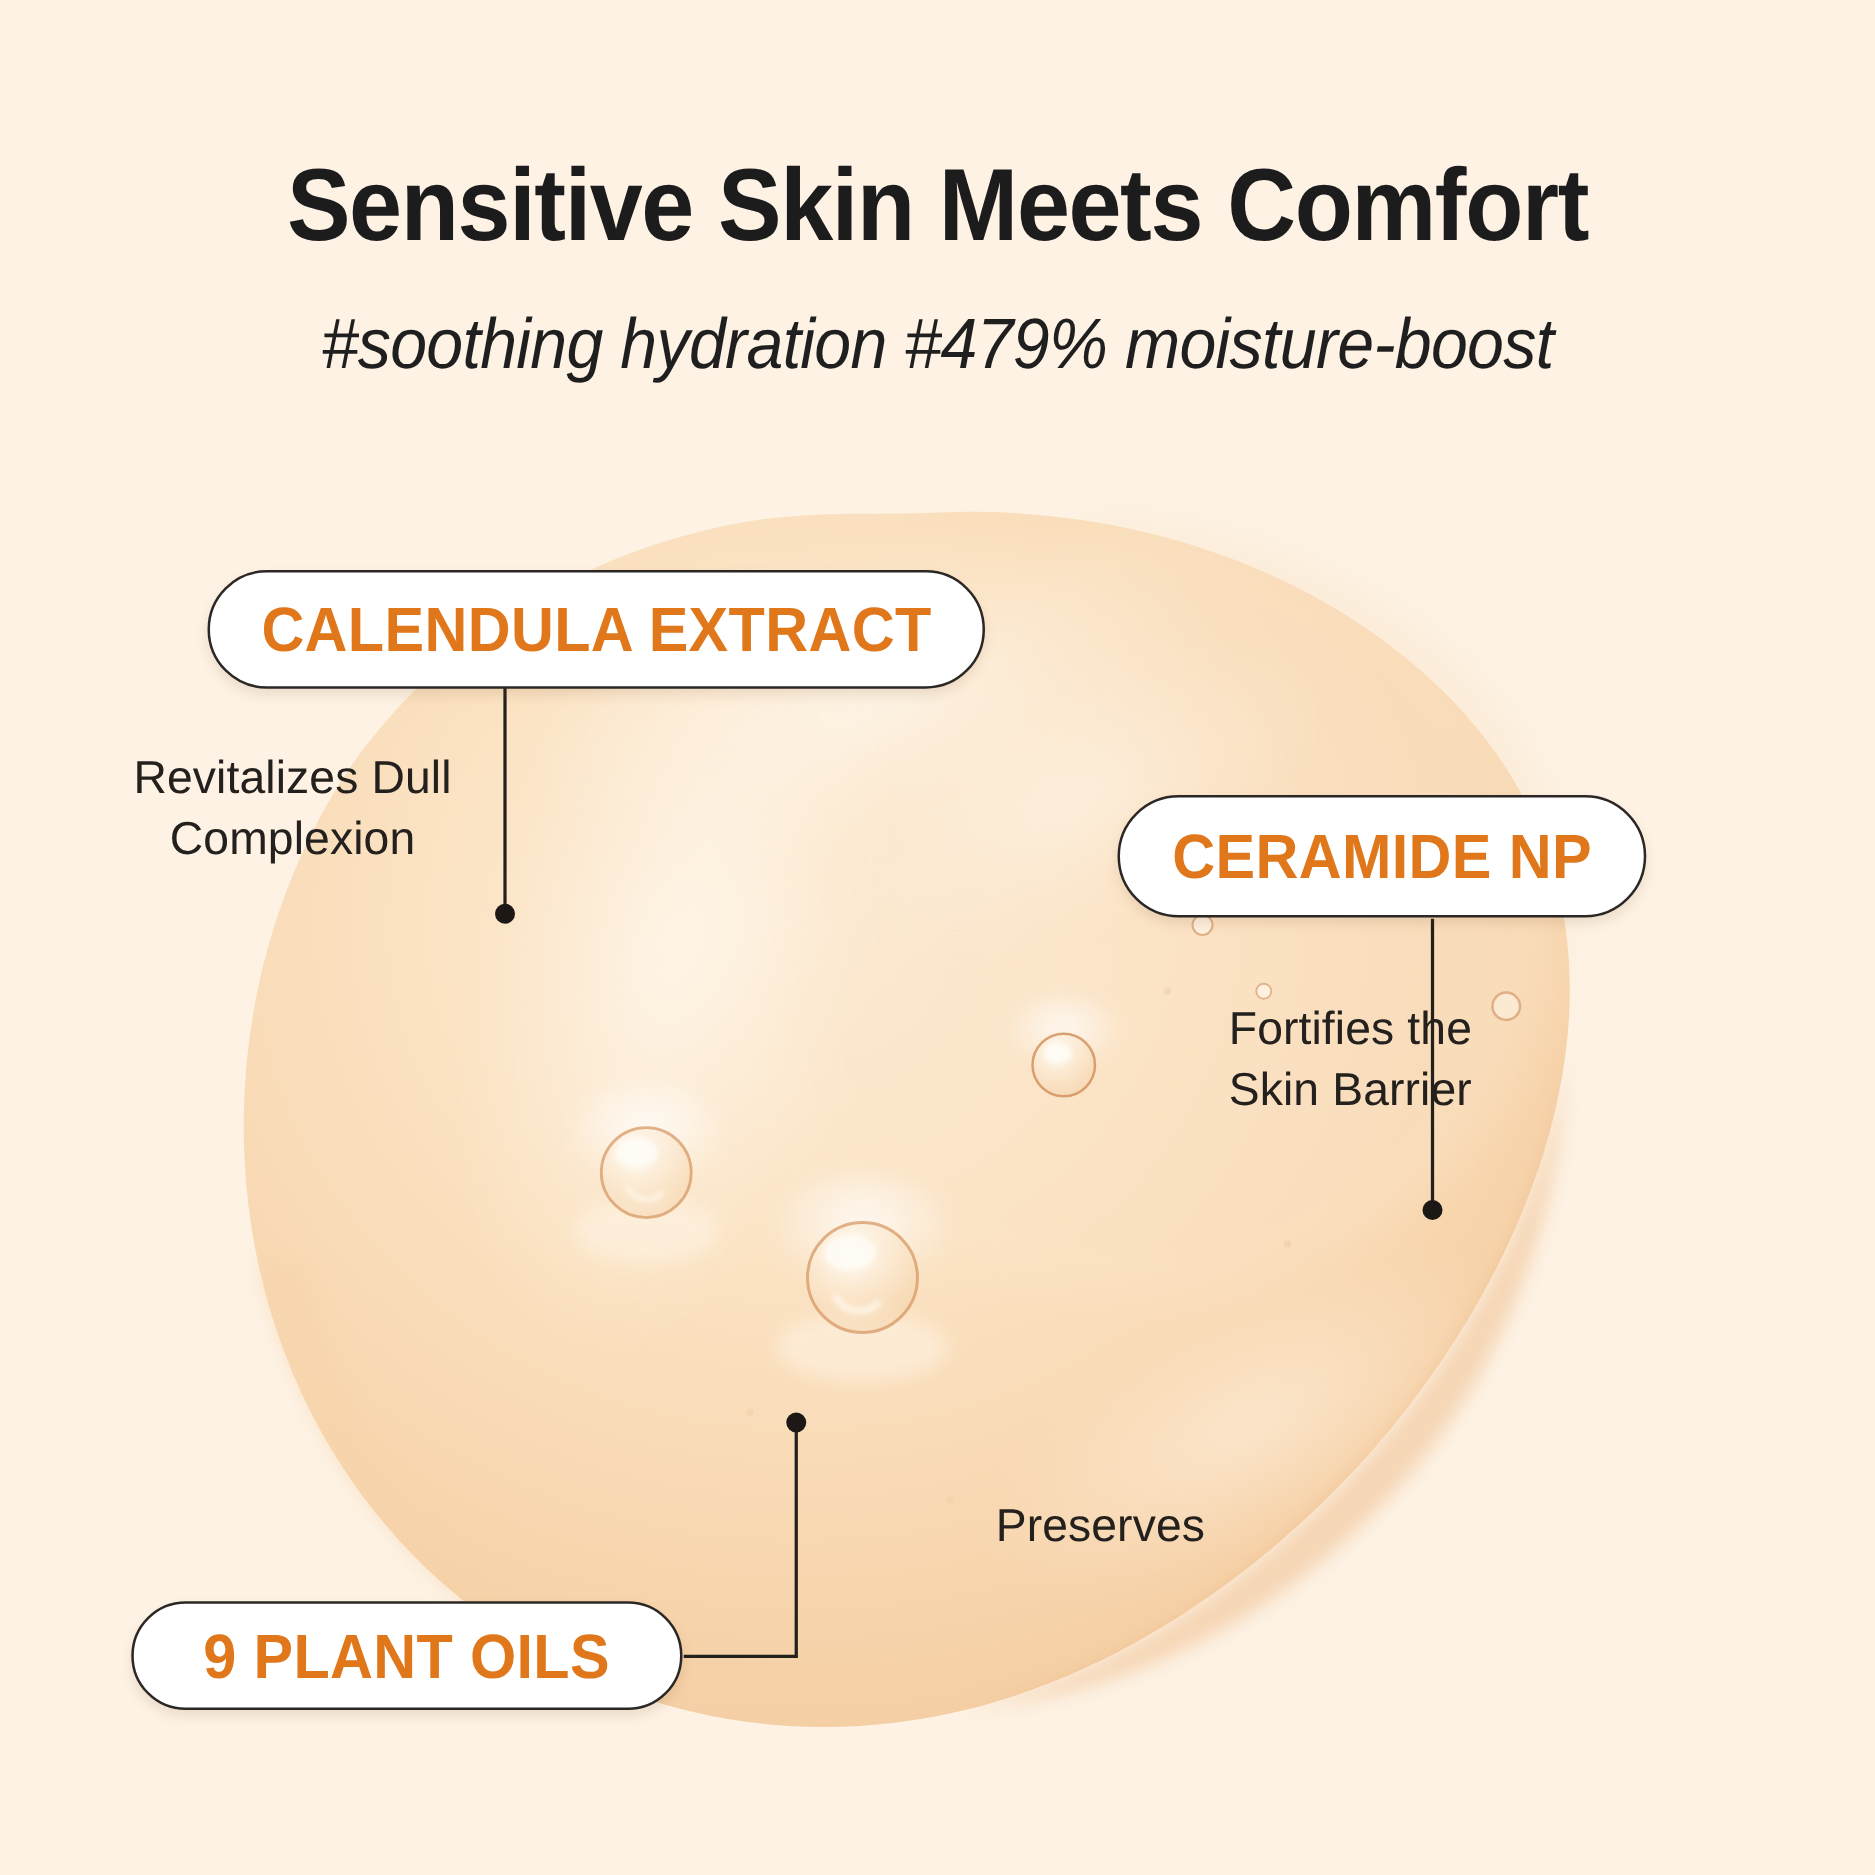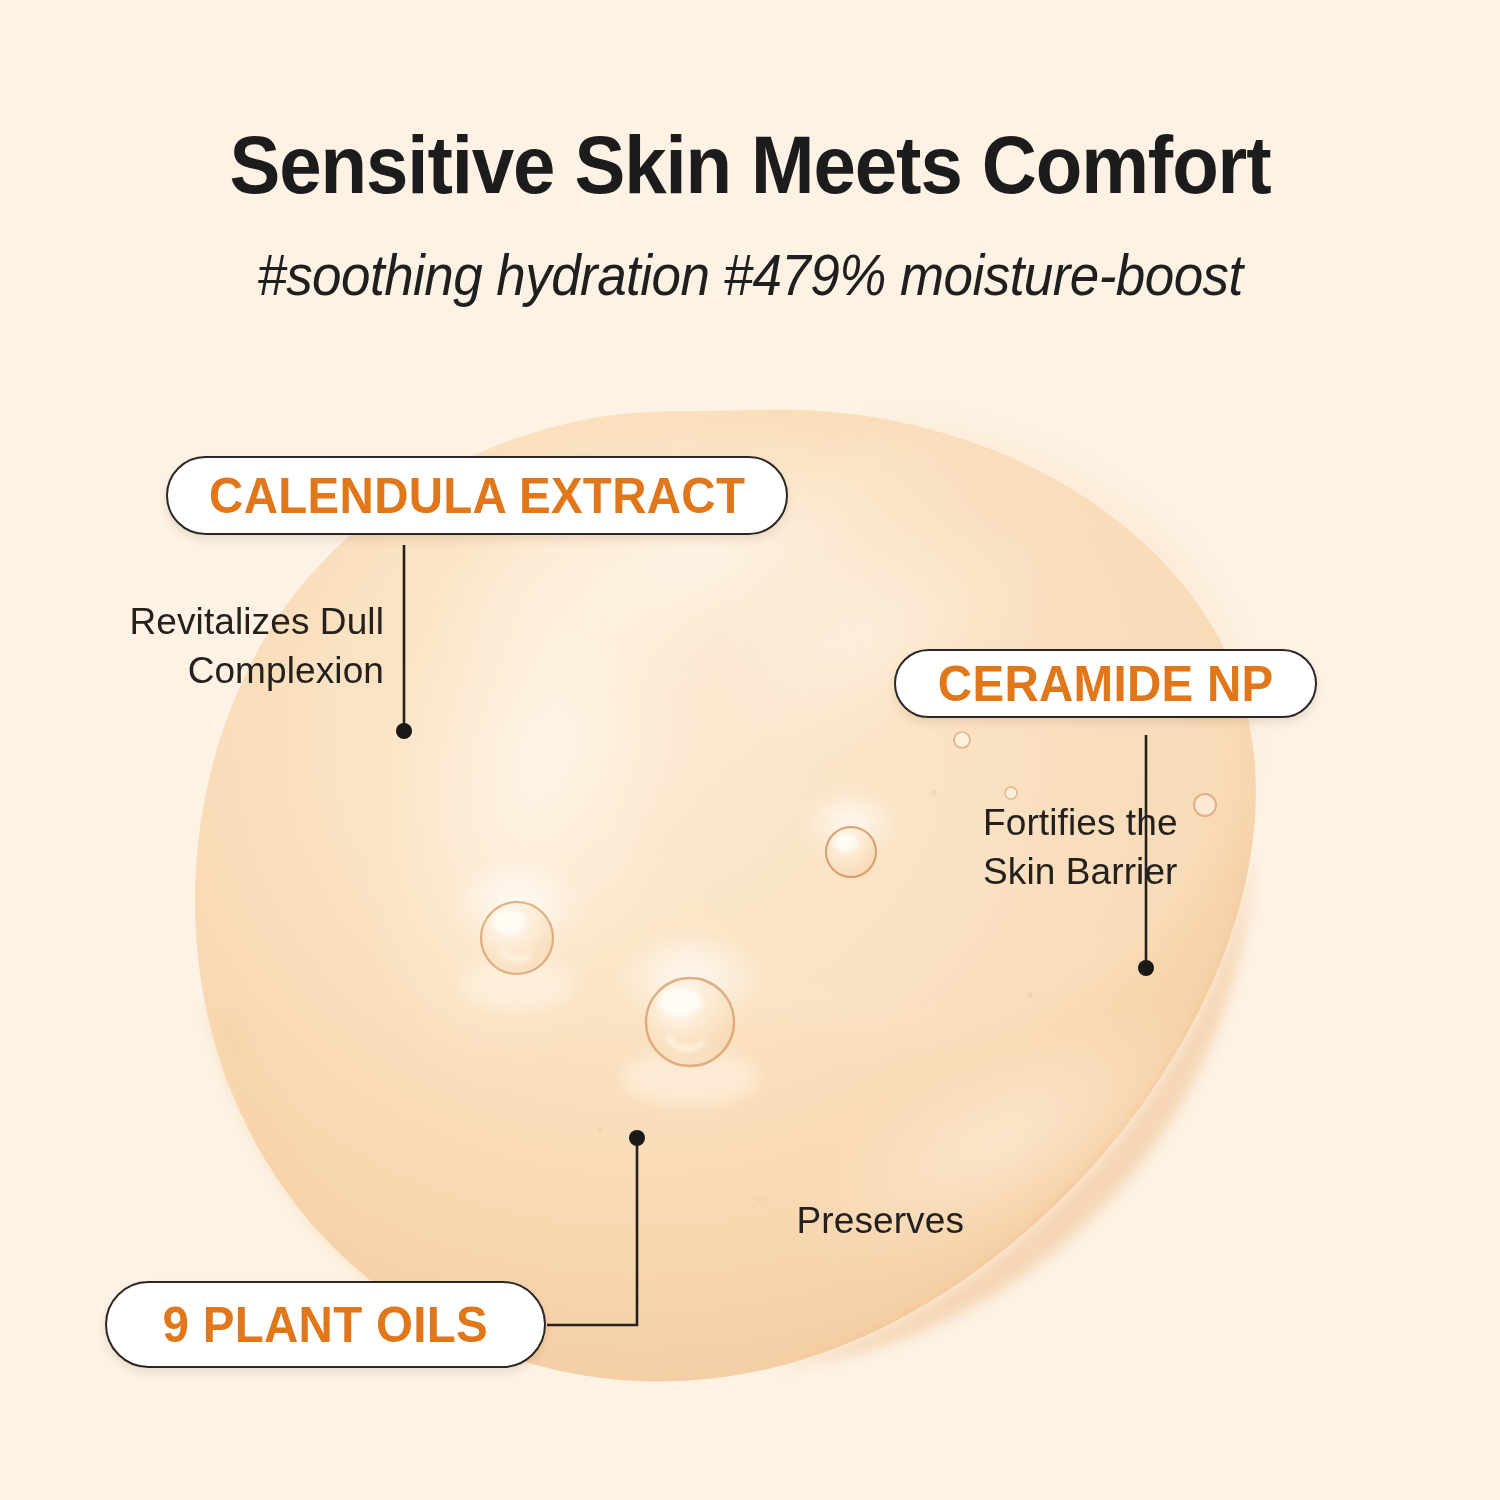--- a/index.html
+++ b/index.html
@@ -79,27 +79,27 @@
     font-family: "Liberation Sans", sans-serif;
     font-weight: 700;
     color: #e0771b;
     white-space: nowrap;
     transform: scaleX(0.95);
     letter-spacing: 0.3px;
   }
 
   #pill-calendula {
     left: 166px; top: 456px;
-    width: 622px; height: 79px;
+    width: 622px; height: 95px;
   }
   #pill-calendula .pill-label { font-size: 50px; }
 
   #pill-ceramide {
-    left: 894px; top: 649px;
-    width: 423px; height: 69px;
+    left: 894px; top: 636px;
+    width: 423px; height: 98px;
   }
   #pill-ceramide .pill-label { font-size: 50px; }
 
   #pill-plantoils {
     left: 105px; top: 1281px;
     width: 441px; height: 87px; text-align: right;
   }
   #pill-plantoils .pill-label { font-size: 50px; }
 
   
@@ -109,21 +109,21 @@
     font-weight: 300;
     font-size: 37px;
     line-height: 1.33;
     color: #23201d;
     letter-spacing: 0.1px;
     z-index: 6;
   }
   #cap-calendula {
     left: 84px; top: 597px;
     width: 300px;
-    text-align: right;
+    text-align: center;
   }
   #cap-ceramide {
     left: 983px; top: 798px;
     width: 260px;
     text-align: left;
   }
   #cap-plantoils {
     left: 664px; top: 1196px;
     width: 300px;
     text-align: right;

